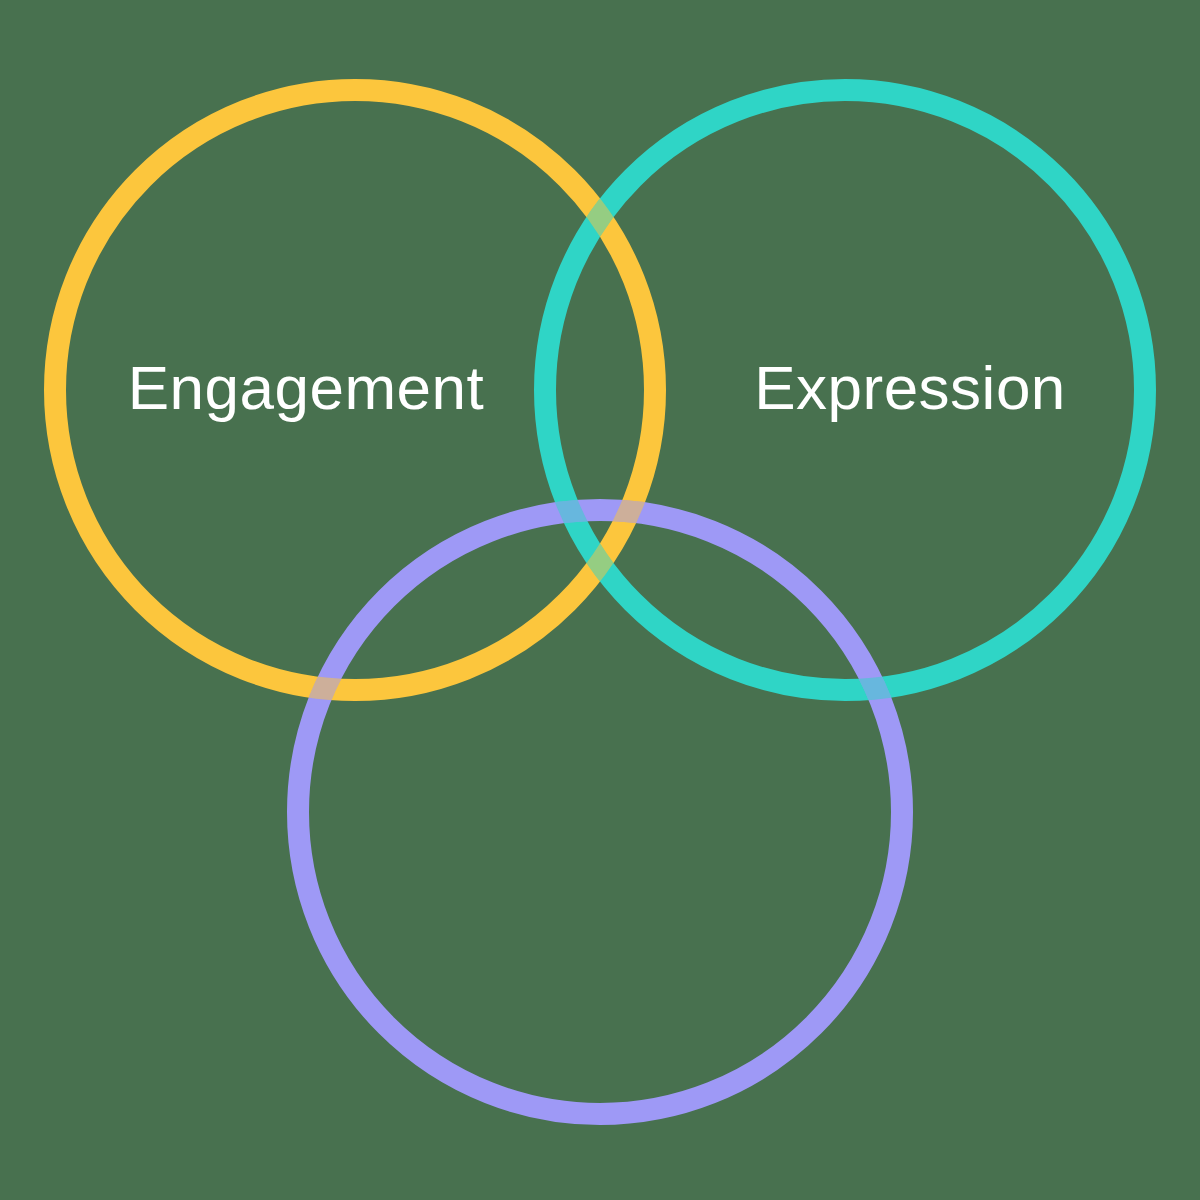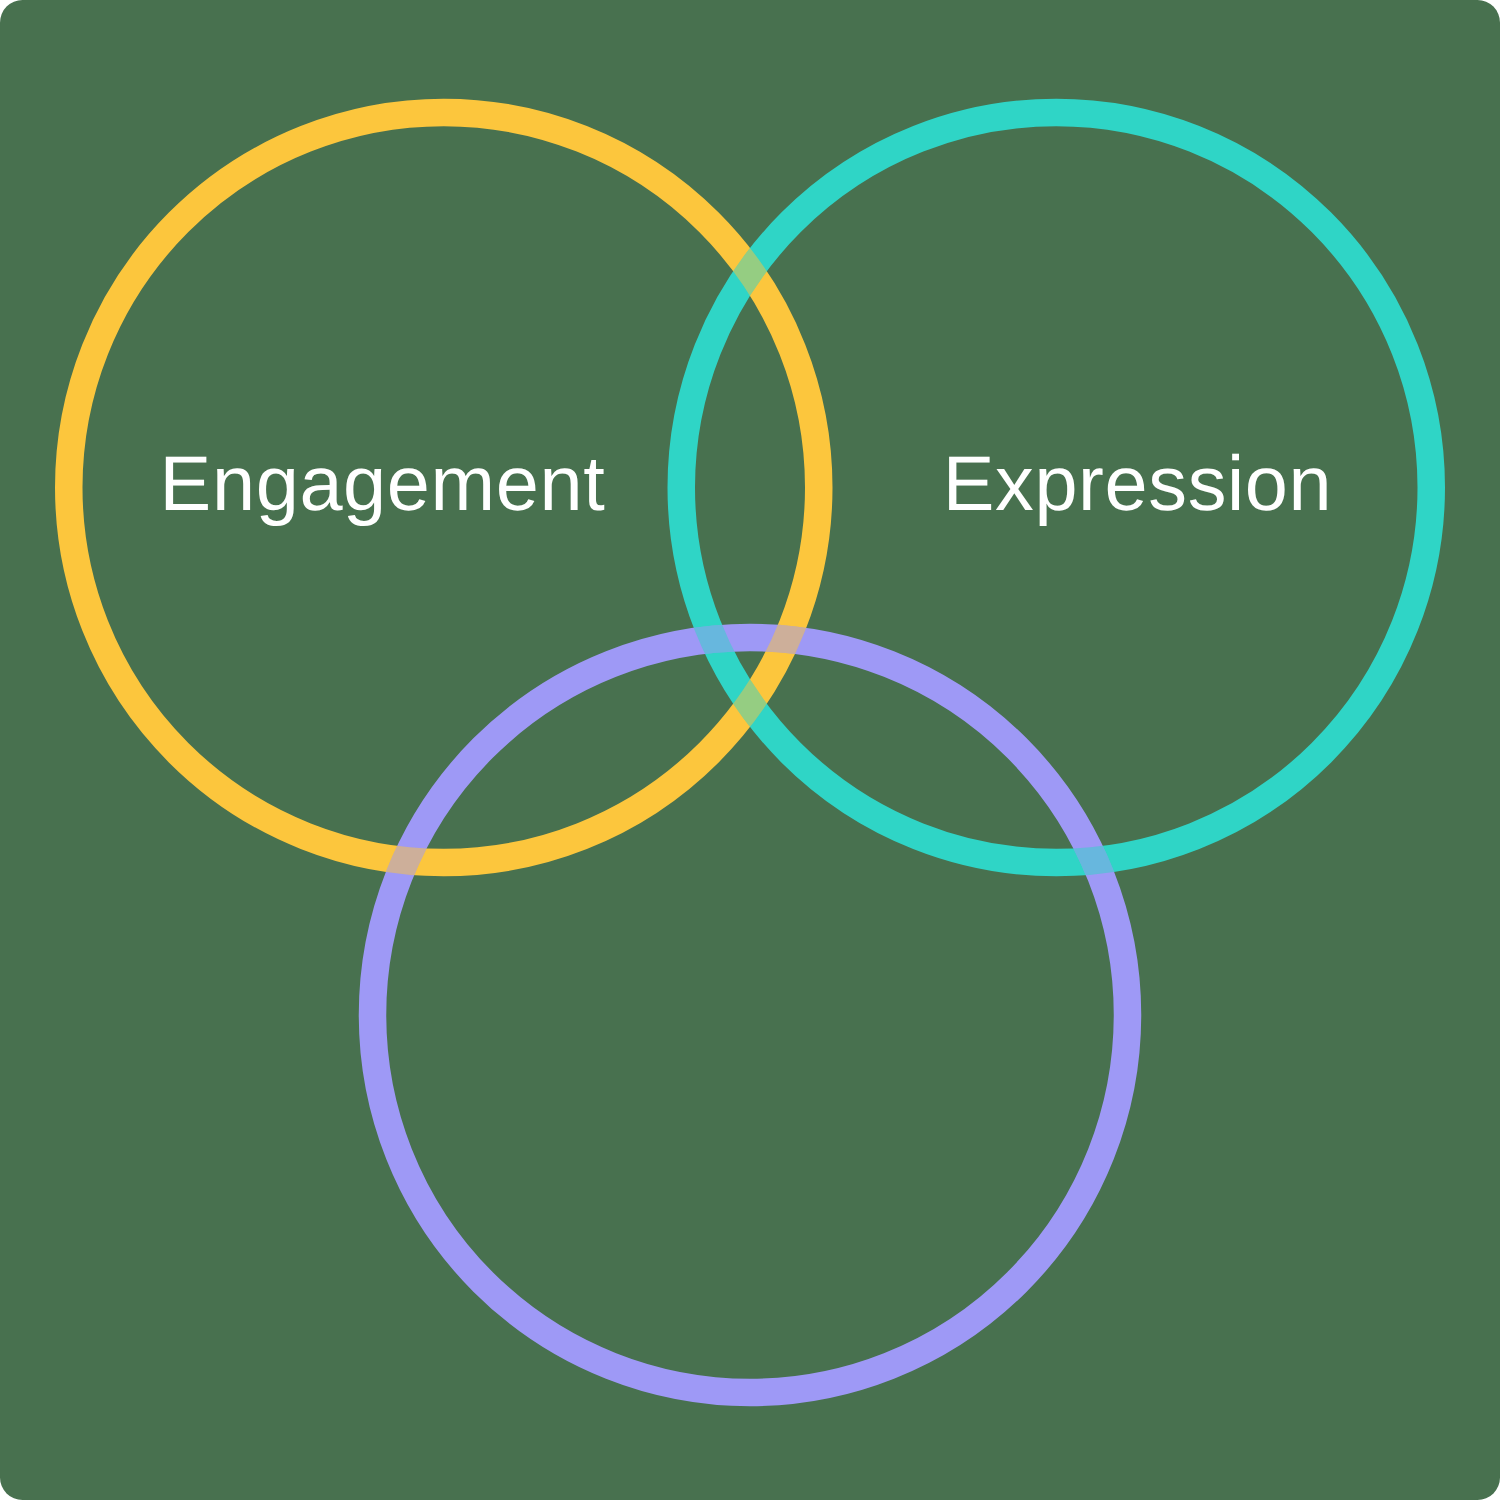--- a/index.html
+++ b/index.html
@@ -5,21 +5,20 @@
   html, body {
     margin: 0;
     padding: 0;
   }
   .stage {
     position: relative;
     width: 1200px;
     height: 1200px;
     overflow: hidden;
     font-family: "Liberation Sans", sans-serif;
-    border-radius: 18px;
   }
   .venn-svg {
     position: absolute;
     inset: 0;
     width: 1200px;
     height: 1200px;
     display: block;
   }
   .ring {
     fill: none;

